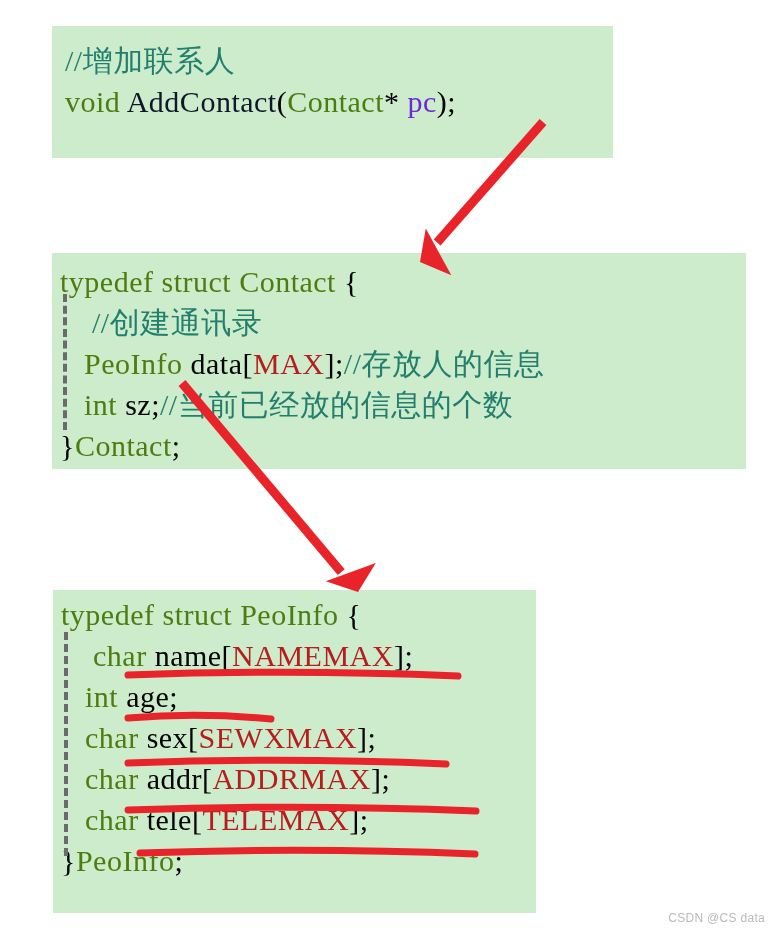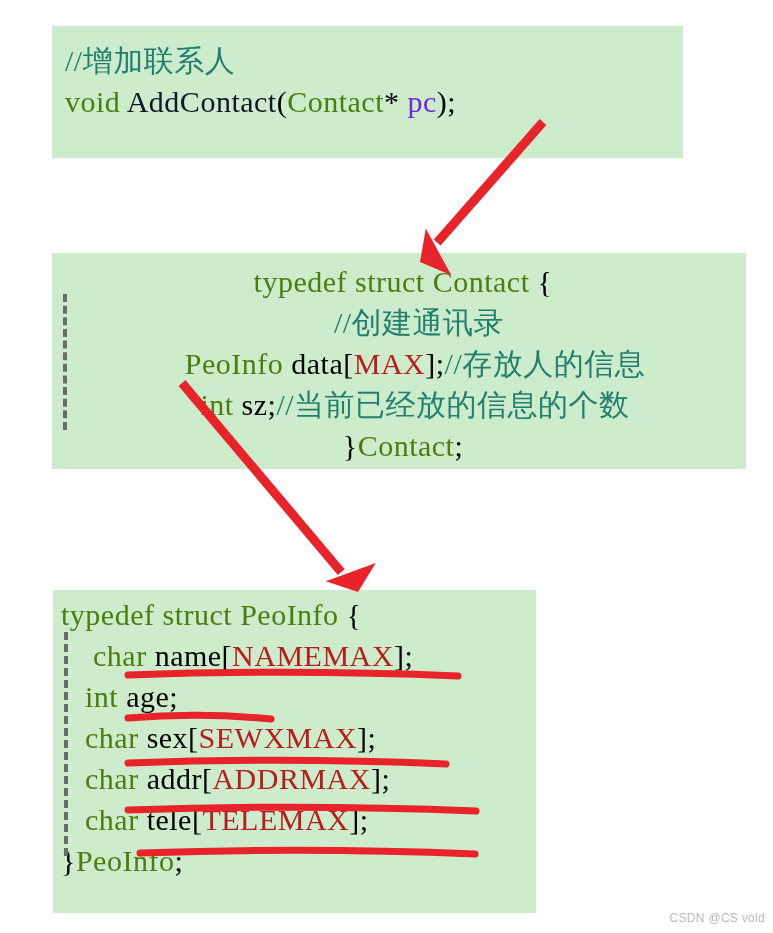--- a/index.html
+++ b/index.html
@@ -45,33 +45,32 @@
   .tok-func     { color: #0f172a; }
   .tok-type     { color: #4d7c0f; }
   .tok-macro    { color: #b91c1c; }
   .tok-var      { color: #6d28d9; }
   .tok-plain    { color: #000000; }
 
   
   #block-add-contact {
     left: 52px;
     top: 26px;
-    width: 631px;
+    width: 561px;
     height: 132px;
     padding: 14px 0 0 13px;
   }
 
   
   #block-contact-struct {
     left: 52px;
     top: 253px;
     width: 694px;
     height: 216px;
     padding: 8px 0 0 8px;
-    text-align: center;
   }
 
   
   #block-peoinfo-struct {
     left: 53px;
     top: 590px;
     width: 483px;
     height: 323px;
     padding: 4px 0 0 8px;
   }
@@ -127,15 +126,15 @@
         <line x1="182" y1="383" x2="341.25247060964773" y2="572.1123088489567" stroke="#e8232a" stroke-width="9" stroke-linecap="butt"></line>
         <polygon points="358,592 325.73567166655084,581.2755831304731 375.774470942164,563.0160702677127" fill="#e8232a"></polygon>
       </g>
       <path d="M 128 675 Q 293 669 458 676" stroke="#e8232a" stroke-width="7" fill="none" stroke-linecap="round"></path>
       <path d="M 128 718 Q 199.5 712 271 719" stroke="#e8232a" stroke-width="7" fill="none" stroke-linecap="round"></path>
       <path d="M 128 763 Q 287 757 446 764" stroke="#e8232a" stroke-width="7" fill="none" stroke-linecap="round"></path>
       <path d="M 128 810 Q 302 804 476 811" stroke="#e8232a" stroke-width="7" fill="none" stroke-linecap="round"></path>
       <path d="M 140 853 Q 307.5 847 475 854" stroke="#e8232a" stroke-width="7" fill="none" stroke-linecap="round"></path>
     </svg>
 
-  <div id="watermark">CSDN @CS void</div>
+  <div id="watermark">CSDN @CS data</div>
 
 </div>
 
 </body></html>

